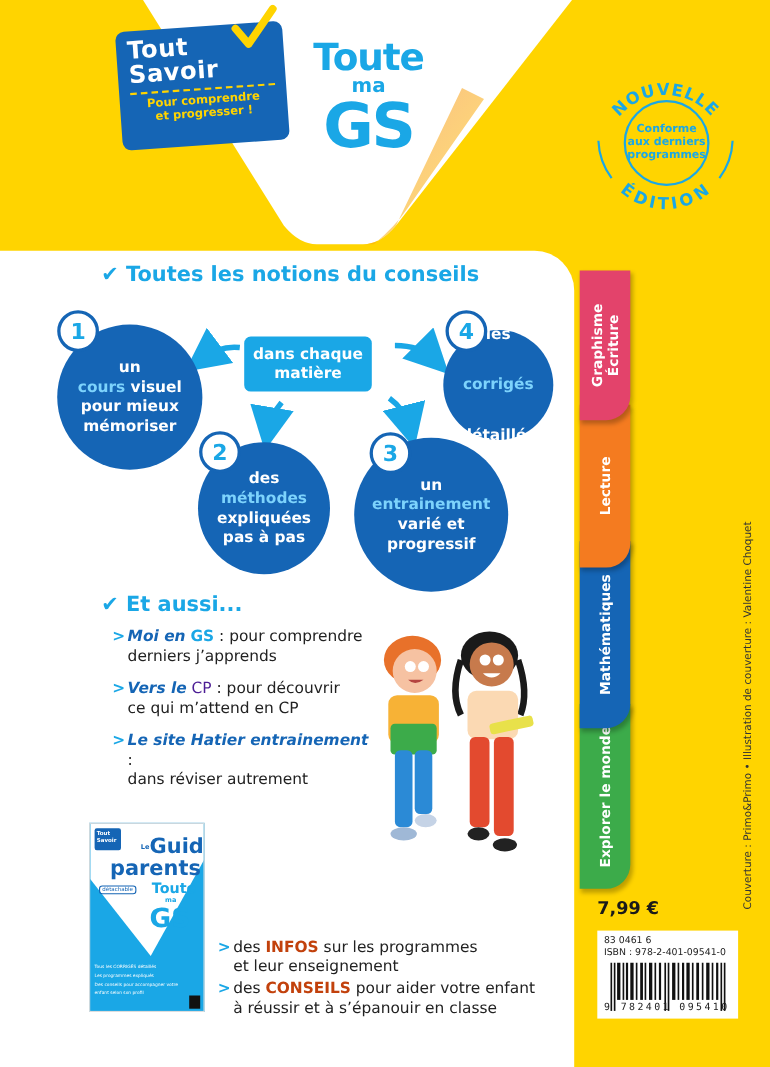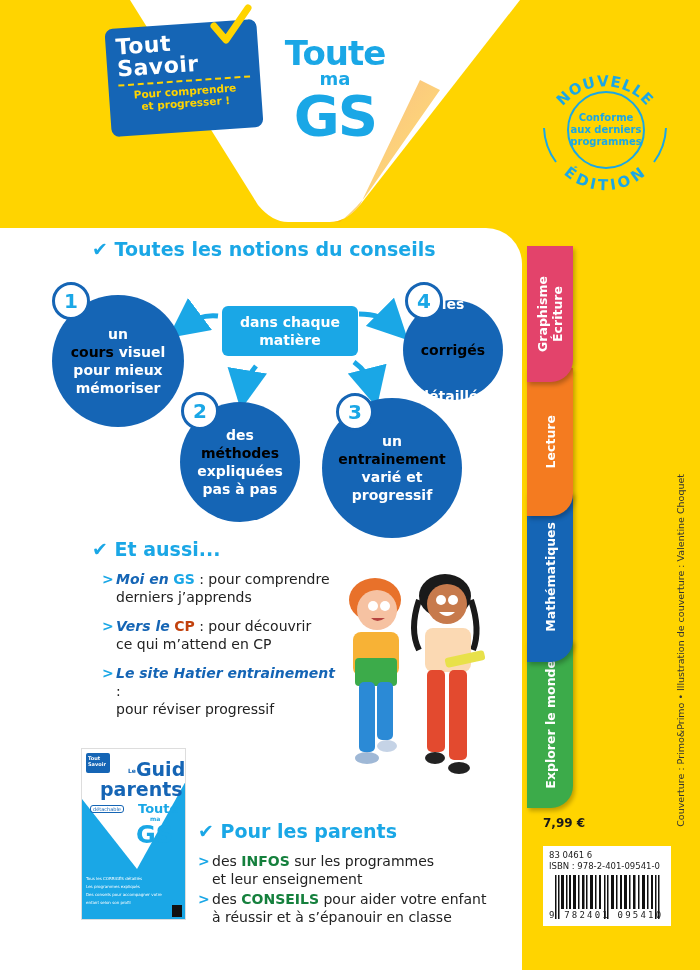--- a/index.html
+++ b/index.html
@@ -20,44 +20,44 @@
   .title .c{font-size:56px;line-height:56px;letter-spacing:-2px}
   
   .stamp{position:absolute;left:530px;top:64px;width:150px;height:128px}
   .stamp-inner{position:absolute;left:37px;top:27px;width:78px;height:78px;border:2px solid #1aa7e6;border-radius:50%;display:flex;flex-direction:column;align-items:center;justify-content:center;color:#1aa7e6;font-weight:bold;font-size:10px;line-height:12px;}
   
   .card{position:absolute;left:0;top:228px;width:522px;height:742px;background:#fff;border-top-right-radius:36px}
   .h-check{display:inline-block;color:#1aa7e6;font-weight:bold}
   .heading{position:absolute;color:#1aa7e6;font-weight:bold;font-size:19px;white-space:nowrap}
   
   .circle{position:absolute;background:#1565b5;border-radius:50%;color:#fff;font-weight:bold;text-align:center;display:flex;flex-direction:column;justify-content:center;align-items:center;font-size:14px;line-height:18px}
-  .circle .y{color:#000000}
+  .circle .y{color:#7dd3fc}
   .num{position:absolute;width:38px;height:38px;border:3px solid #1565b5;background:#fff;border-radius:50%;color:#1aa7e6;font-weight:bold;font-size:20px;display:flex;align-items:center;justify-content:center}
-  .center-box{position:absolute;left:222px;top:306px;width:136px;height:50px;background:#1aa7e6;border-radius:6px;color:#fff;font-weight:bold;font-size:14px;line-height:18px;text-align:center;display:flex;flex-direction:column;justify-content:center}
+  .center-box{position:absolute;left:222px;top:306px;width:116px;height:50px;background:#1aa7e6;border-radius:6px;color:#fff;font-weight:bold;font-size:14px;line-height:18px;text-align:center;display:flex;flex-direction:column;justify-content:center}
   .arrow{position:absolute}
   
   .list{position:absolute;font-size:14px;line-height:18px;color:#222}
   .list .it{margin-bottom:11px;padding-left:14px;position:relative}
   .list .it .gt{position:absolute;left:0;top:0;color:#1aa7e6;font-weight:bold}
   .list .em{color:#1565b5;font-style:italic;font-weight:bold}
   .list .gs{color:#1aa7e6;font-weight:bold}
-  .list .cp{color:#c2410c;font-weight:bold}
-  .list .bl{color:#15803d;font-weight:bold}
+  .list .cp{color:#4c1d95;font-weight:normal}
+  .list .bl{color:#c2410c;font-weight:bold}
   
   .guide{position:absolute;left:81px;top:748px;width:105px;height:172px;background:#1aa7e6;border:1px solid #ddd;overflow:hidden}
   .guide .tri{position:absolute;left:0;top:0;width:105px;height:120px}
   .guide .g-t{position:absolute;color:#1565b5;font-weight:bold}
   
   .kids{position:absolute;left:345px;top:570px;width:160px;height:215px}
   
   .tab{position:absolute;left:527px;width:46px;color:#fff;font-weight:bold;font-size:12.5px;display:flex;align-items:center;justify-content:center;border-bottom-right-radius:22px;box-shadow:2px 3px 4px rgba(0,0,0,.25)}
   .tab span{writing-mode:vertical-rl;transform:rotate(180deg);text-align:center;line-height:15px;white-space:nowrap}
   .credits{position:absolute;left:671px;top:470px;width:18px;height:360px;display:flex;align-items:center;justify-content:center}
   .credits span{writing-mode:vertical-rl;transform:rotate(180deg);font-size:9.5px;color:#333;white-space:nowrap}
-  .price{position:absolute;left:543px;top:816px;font-weight:bold;font-size:12px;color:#1a1a1a}
+  .price{position:absolute;left:543px;top:816px;font-weight:bold;font-size:16px;color:#1a1a1a}
   .barcode{position:absolute;left:543px;top:846px;width:128px;height:80px;background:#fff;padding:4px 6px;font-size:8.5px;color:#222;line-height:11px}
 </style>
 </head>
 <body>
 
 <div class="page">
 
   <div class="top-white">
     <svg width="700" height="240" viewBox="0 0 700 240">
       <defs>
@@ -179,21 +179,21 @@
     </div>
     <div class="it">
       <span class="gt">&gt;</span>
       <span class="em">Vers le</span>
       <span class="cp">CP</span><span> : pour découvrir</span><br>
       <span>ce qui m’attend en CP</span>
     </div>
     <div class="it">
       <span class="gt">&gt;</span>
       <span class="em">Le site Hatier entrainement</span><span> :</span><br>
-      <span>pour réviser progressif</span>
+      <span>dans réviser autrement</span>
     </div>
   </div>
 
   <svg class="kids" viewBox="0 0 160 215">
 
     <ellipse cx="30" cy="30" rx="26" ry="22" fill="#e8712a"></ellipse>
     <ellipse cx="32" cy="40" rx="20" ry="20" fill="#f6c2a2"></ellipse>
     <circle cx="28" cy="36" r="5" fill="#fff"></circle>
       <circle cx="40" cy="36" r="5" fill="#fff"></circle>
     <path d="M26 48 Q32 54 40 48" fill="#b5433f"></path>
@@ -232,24 +232,20 @@
     <div class="g-t" style="left:68px;top:66px;font-size:6px;color:#1aa7e6">ma</div>
     <div class="g-t" style="left:54px;top:72px;font-size:24px;color:#1aa7e6">GS</div>
     <div style="position:absolute;left:4px;top:126px;width:80px;font-size:4px;line-height:8px;color:#fff">
       <div>Tous les CORRIGÉS détaillés</div>
       <div>Les programmes expliqués</div>
       <div>Des conseils pour accompagner votre enfant selon son profil</div>
     </div>
     <div style="position:absolute;left:90px;top:156px;width:10px;height:12px;background:#111"></div>
   </div>
 
-  <div class="heading" style="left:198px;top:820px;">
-    <span class="h-check">✔</span>
-    <span>Pour les parents</span>
-  </div>
   <div class="list" style="left:198px;top:852px;width:320px;">
     <div class="it" style="margin-bottom:2px">
       <span class="gt">&gt;</span>
       <span>des </span><span class="bl">INFOS</span><span> sur les programmes</span><br>
       <span>et leur enseignement</span>
     </div>
     <div class="it">
       <span class="gt">&gt;</span>
       <span>des </span><span class="bl">CONSEILS</span><span> pour aider votre enfant</span><br>
       <span>à réussir et à s’épanouir en classe</span>

